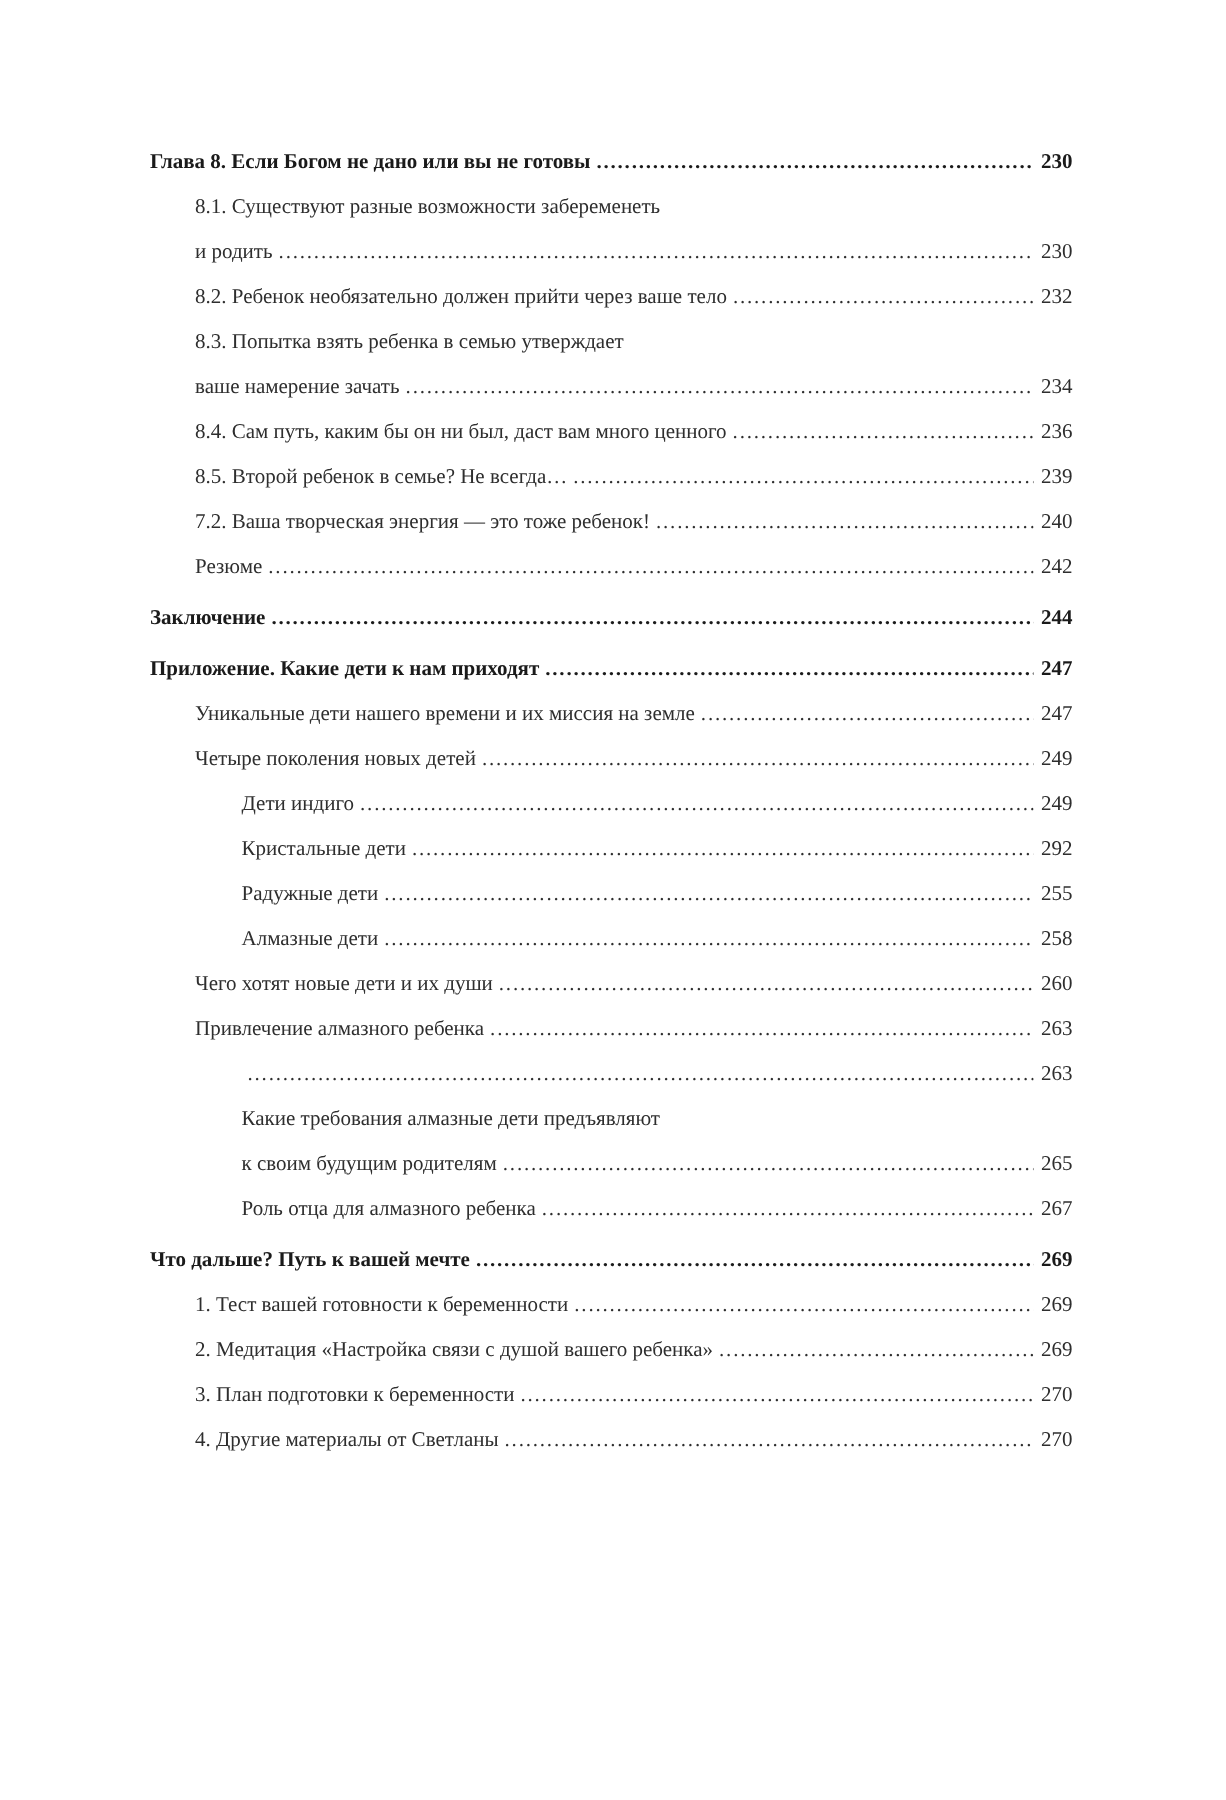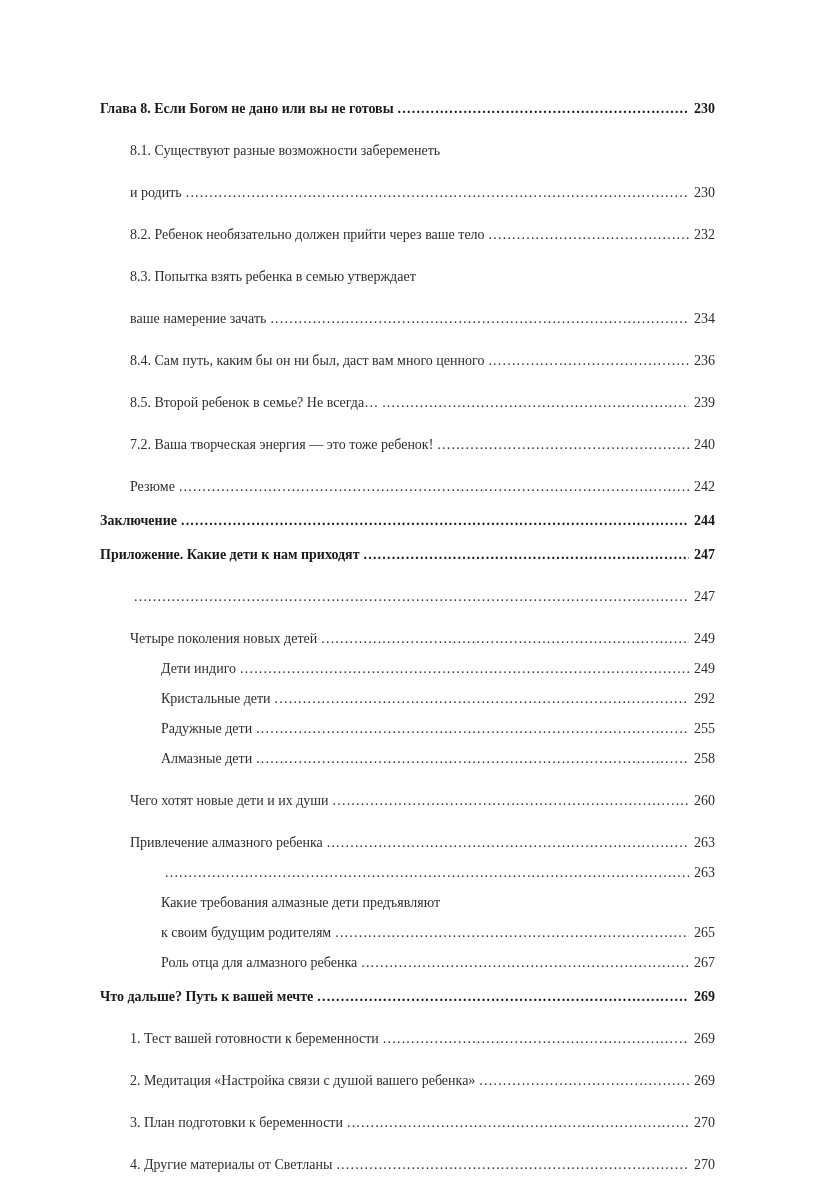--- a/index.html
+++ b/index.html
@@ -31,21 +31,21 @@
   .entry { margin: 0; }
   .entry.gap { margin-top: 4px; }
   .line {
     display: flex;
     align-items: baseline;
     height: 30px;
     line-height: 30px;
     font-size: 14px;
     color: var(--text);
   }
-  .lvl1 .line { padding-left: 30px; margin-top: 12px; }
+  .lvl1 .line { padding-left: 30px; }
   .lvl2 .line { padding-left: 61px; }
   .bold .line {
     font-weight: bold;
     color: var(--bold-text);
   }
   .txt {
     flex: 0 0 auto;
     white-space: nowrap;
   }
   .dots {
@@ -141,20 +141,21 @@
       </div>
       <div class="entry lvl0 bold gap">
         <div class="line">
           <span class="txt">Приложение. Какие дети к нам приходят</span>
           <span class="dots"></span>
           <span class="pg">247</span>
         </div>
       </div>
       <div class="entry lvl1">
         <div class="line">
+          <span class="txt">Уникальные дети нашего времени и их миссия на земле</span>
           <span class="dots"></span>
           <span class="pg">247</span>
         </div>
       </div>
       <div class="entry lvl1">
         <div class="line">
           <span class="txt">Четыре поколения новых детей</span>
           <span class="dots"></span>
           <span class="pg">249</span>
         </div>

